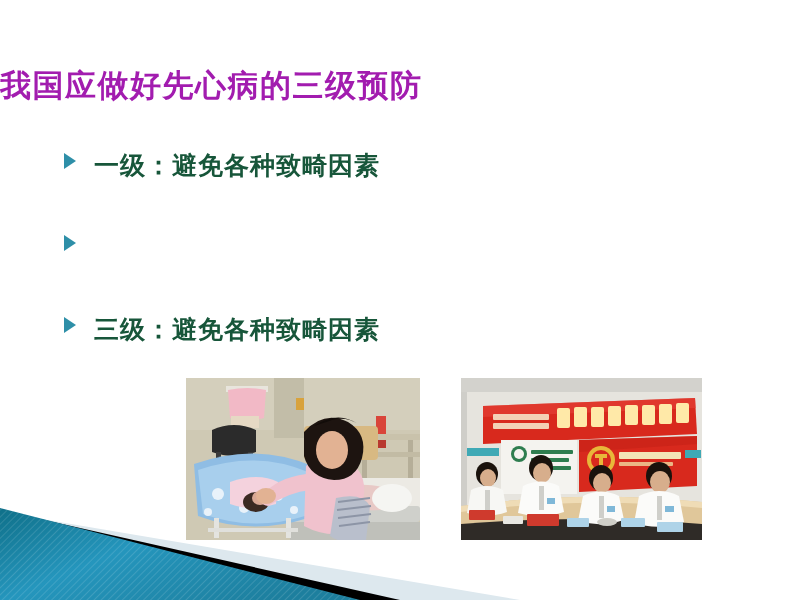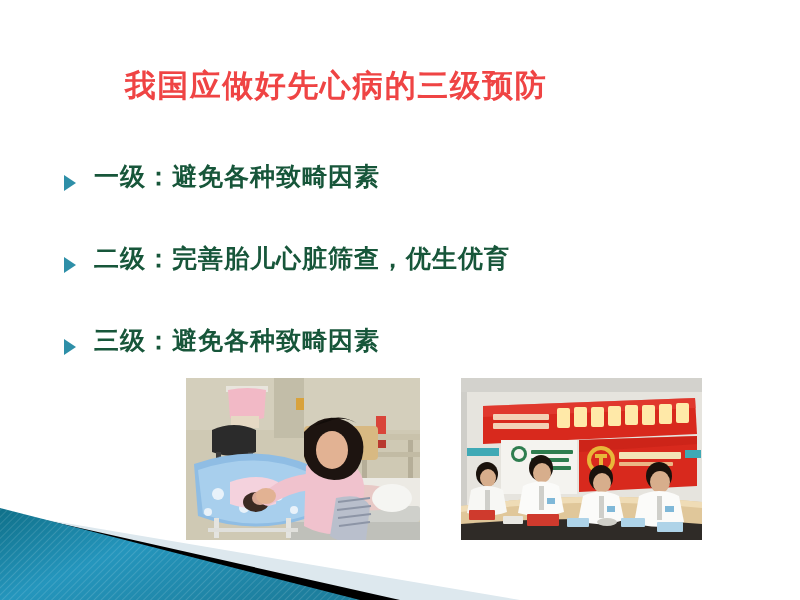--- a/index.html
+++ b/index.html
@@ -20,40 +20,39 @@
     overflow: hidden;
     margin: 0 auto;
   }
 
   
   #title {
     position: absolute;
     left: 0;
     top: 68px;
     width: 672px;
-    text-align: center;
     font-family: "DejaVu Sans", "Liberation Sans", sans-serif;
     font-size: 31px;
     font-weight: bold;
     letter-spacing: 1.5px;
-    color: #ef4444;
+    color: #a21caf;
     line-height: 1.1;
     white-space: nowrap;
   }
 
   
   #bullets {
     position: absolute;
     left: 62px;
     top: 152px;
     width: 700px;
   }
   .bullet-row {
     display: flex;
-    align-items: flex-end;
+    align-items: flex-start;
     height: 40px;
     margin-bottom: 42px;
   }
   .bullet-marker {
     width: 16px;
     height: 18px;
     margin-right: 16px;
     flex: 0 0 auto;
     display: block;
   }
@@ -117,21 +116,20 @@
       <svg class="bullet-marker" viewBox="0 0 16 18">
         <polygon points="2,1 14,9 2,17" fill="#2e8fa8"></polygon>
       </svg>
       <span class="bullet-text">一级：避免各种致畸因素</span>
     </div>
 
     <div class="bullet-row">
       <svg class="bullet-marker" viewBox="0 0 16 18">
         <polygon points="2,1 14,9 2,17" fill="#2e8fa8"></polygon>
       </svg>
-      <span class="bullet-text">二级：完善胎儿心脏筛查，优生优育</span>
     </div>
 
     <div class="bullet-row">
       <svg class="bullet-marker" viewBox="0 0 16 18">
         <polygon points="2,1 14,9 2,17" fill="#2e8fa8"></polygon>
       </svg>
       <span class="bullet-text">三级：避免各种致畸因素</span>
     </div>
 
   </div>

